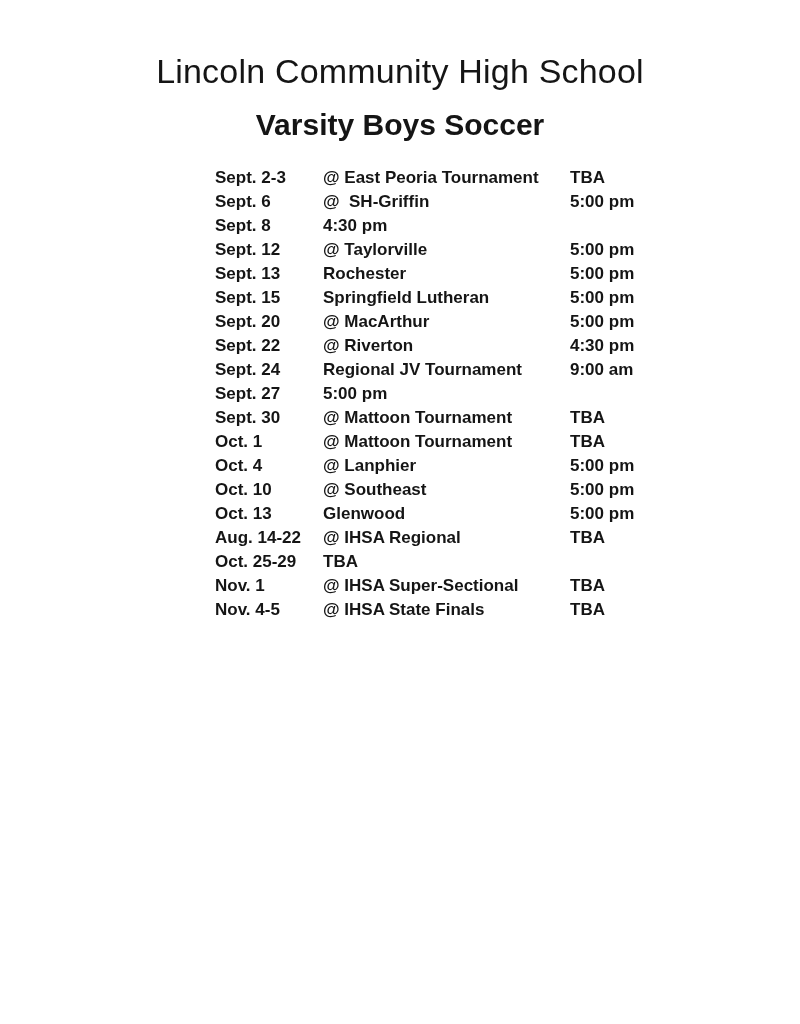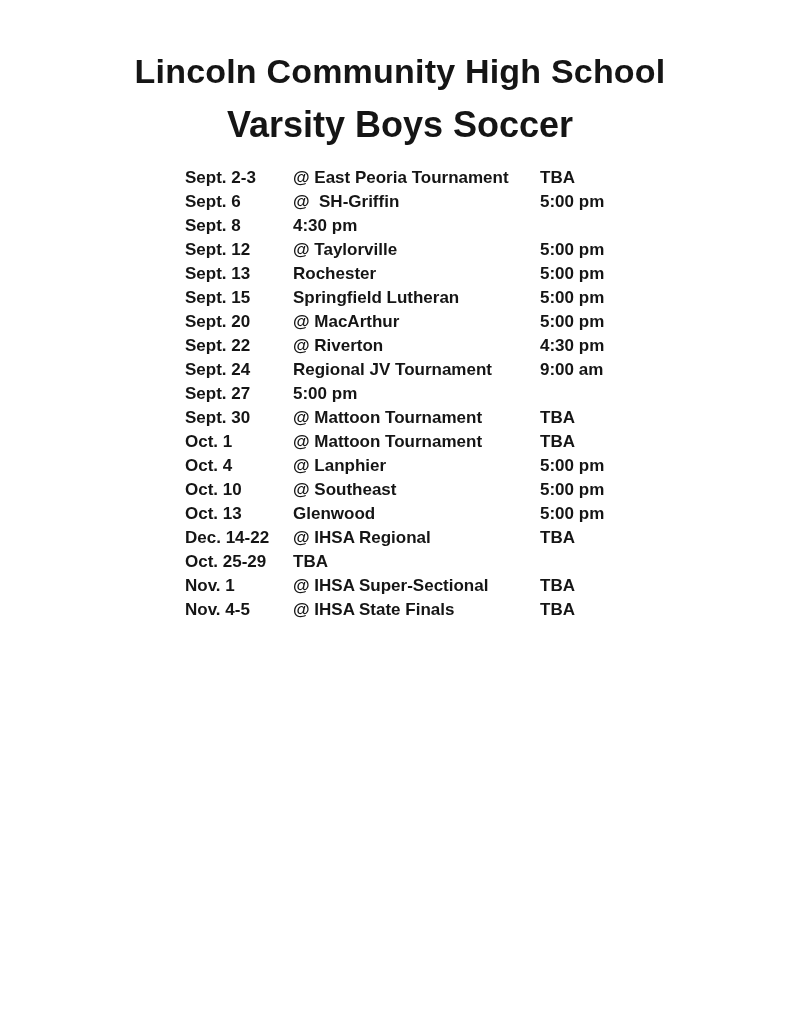--- a/index.html
+++ b/index.html
@@ -18,47 +18,47 @@
   .titles {
     position: absolute;
     top: 52px;
     left: 0;
     width: 800px;
     text-align: center;
   }
   .school-title {
     margin: 0;
     font-size: 34px;
-    font-weight: 700;
+    font-weight: 400;
     line-height: 38px;
     letter-spacing: 0.2px;
   }
   .team-title {
     margin: 18px 0 0 0;
-    font-size: 36px;
+    font-size: 30px;
     font-weight: 700;
     line-height: 34px;
   }
   .schedule {
     position: absolute;
     left: 185px;
     top: 166px;
     font-size: 17px;
     font-weight: 700;
   }
   .row {
     display: flex;
     height: 24px;
     line-height: 24px;
   }
   .cell {
     display: block;
     white-space: pre;
   }
-  .cell.date { width: 108px; }
+  .cell.date { width: 108px; margin-left: 30px; }
   .cell.opponent { width: 247px; }
   .cell.time { width: 110px; }
 </style>
 </head>
 <body>
 
 <div class="titles">
   <h1 class="school-title">Lincoln Community High School</h1>
   <h2 class="team-title">Varsity Boys Soccer</h2>
 </div>
@@ -131,21 +131,21 @@
       <span class="cell date">Oct. 10</span>
       <span class="cell opponent">@ Southeast</span>
       <span class="cell time">5:00 pm</span>
     </div>
     <div class="row">
       <span class="cell date">Oct. 13</span>
       <span class="cell opponent">Glenwood</span>
       <span class="cell time">5:00 pm</span>
     </div>
     <div class="row">
-      <span class="cell date">Dec. 14-22</span>
+      <span class="cell date">Aug. 14-22</span>
       <span class="cell opponent">@ IHSA Regional</span>
       <span class="cell time">TBA</span>
     </div>
     <div class="row">
       <span class="cell date">Oct. 25-29</span>
       <span class="cell time">TBA</span>
     </div>
     <div class="row">
       <span class="cell date">Nov. 1</span>
       <span class="cell opponent">@ IHSA Super-Sectional</span>

